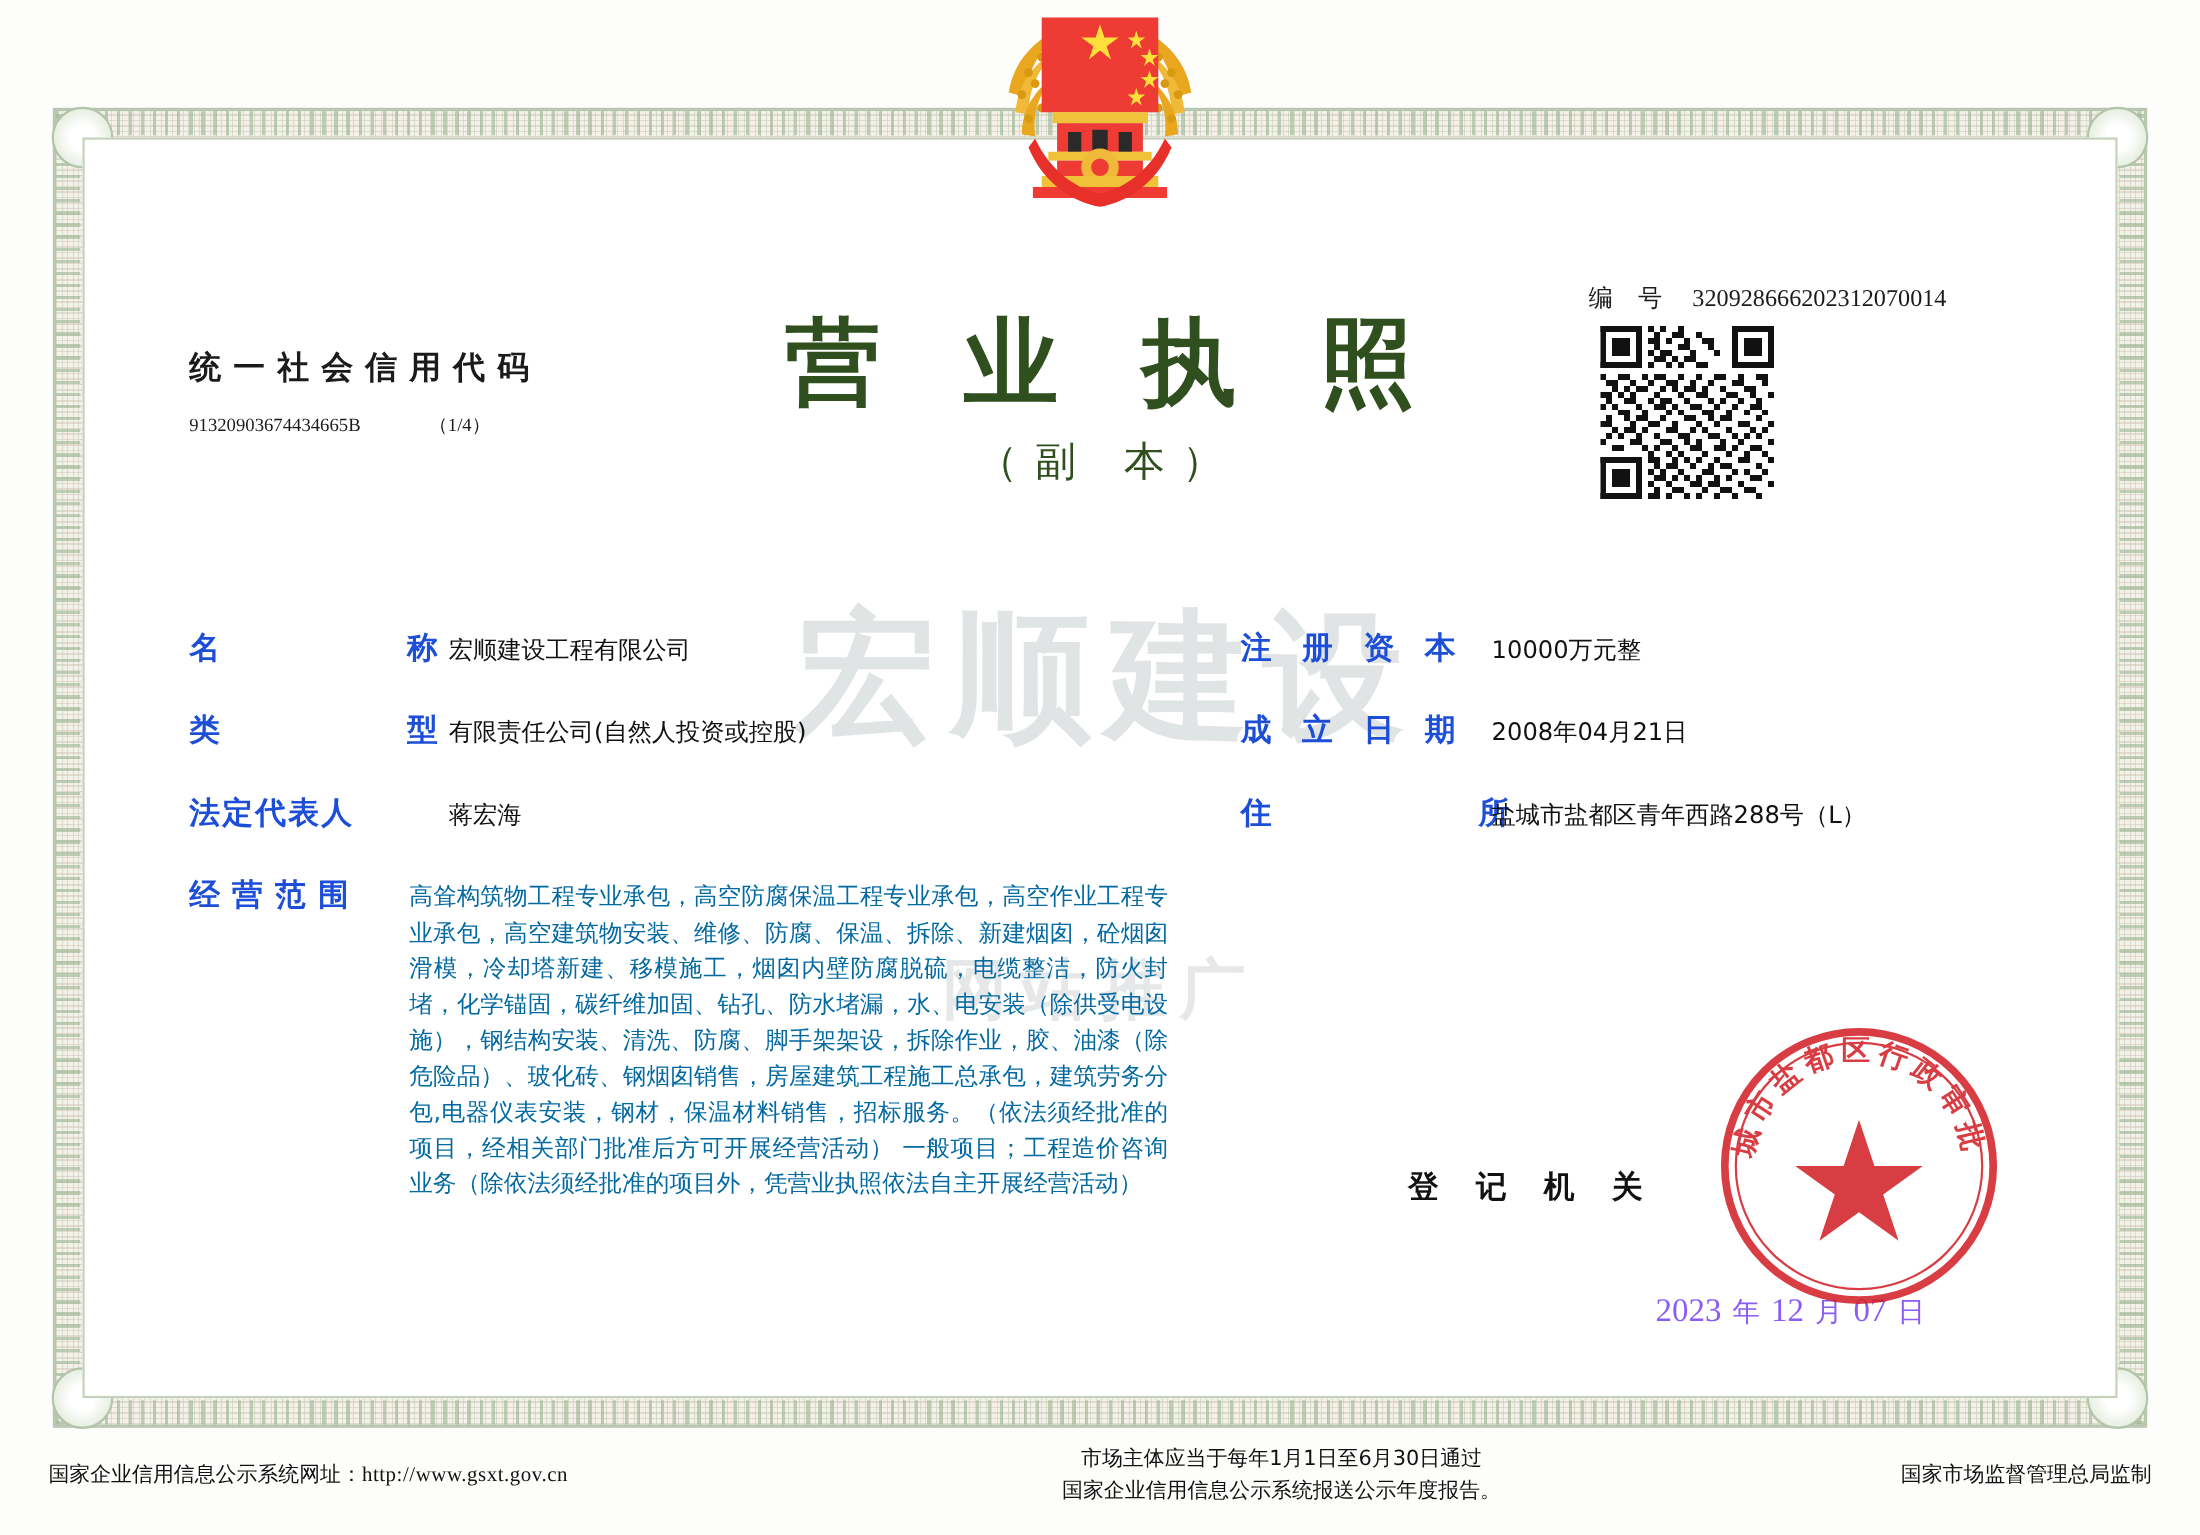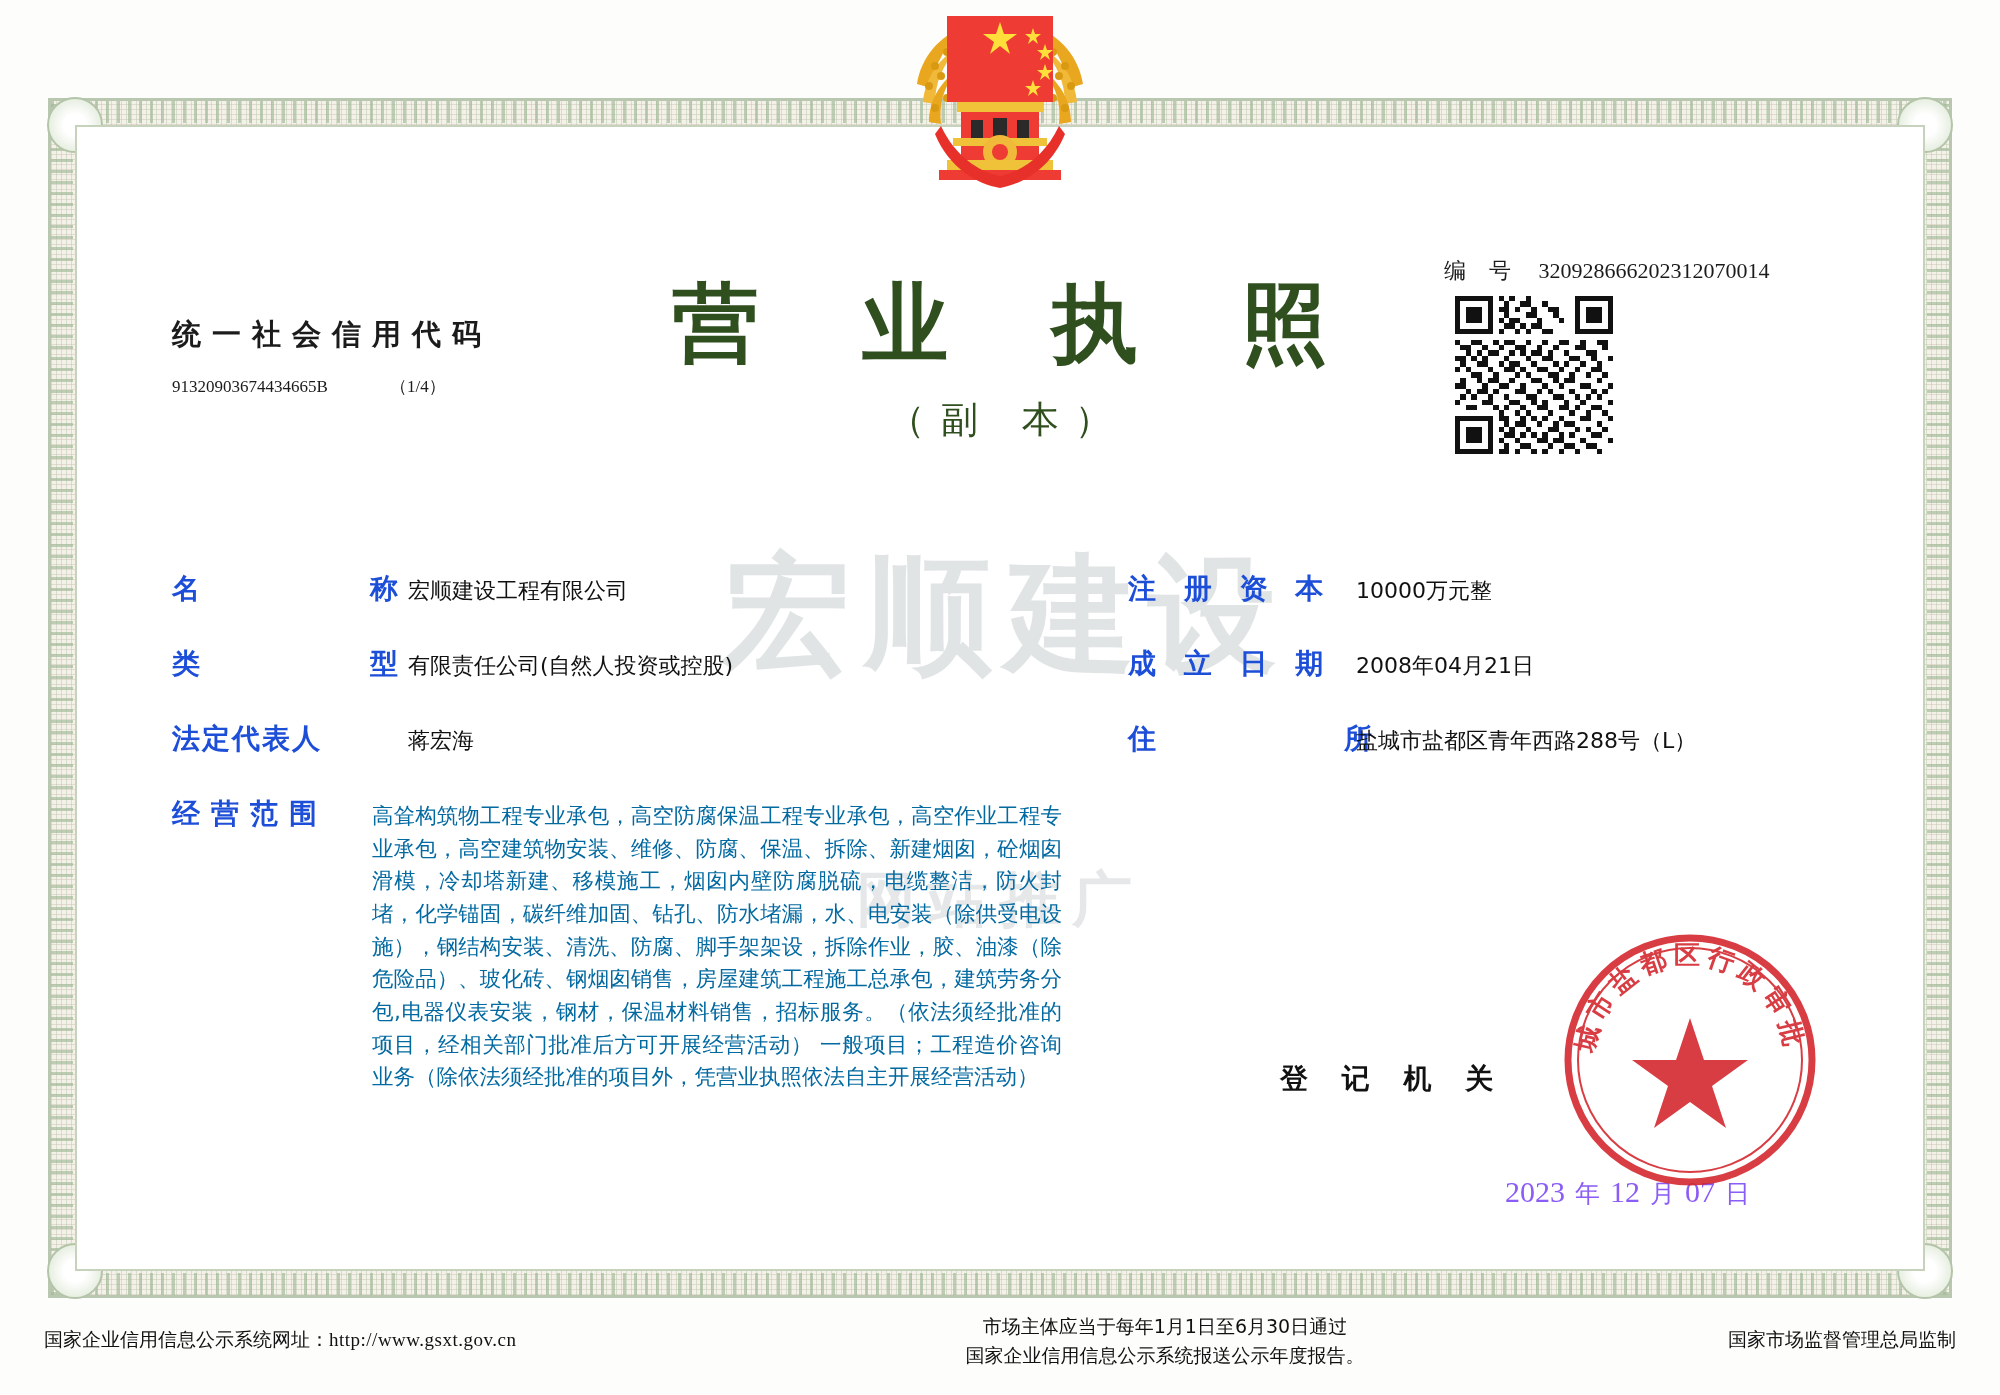--- a/index.html
+++ b/index.html
@@ -109,21 +109,21 @@
     z-index: 4;
   }
 
   
   #title-block {
     position: absolute;
     left: 600px; top: 285px; width: 800px;
     text-align: center;
   }
   #doc-title {
-    font-family: Liberation Mono, monospace;
+    font-family: Liberation Sans, sans-serif;
     font-size: 86px;
     font-weight: 700;
     letter-spacing: 26px;
     color: #2f4f1f;
     text-indent: 26px;
     line-height: 1.05;
   }
   #doc-subtitle {
     margin-top: 20px;
     font-family: "DejaVu Serif", serif;

